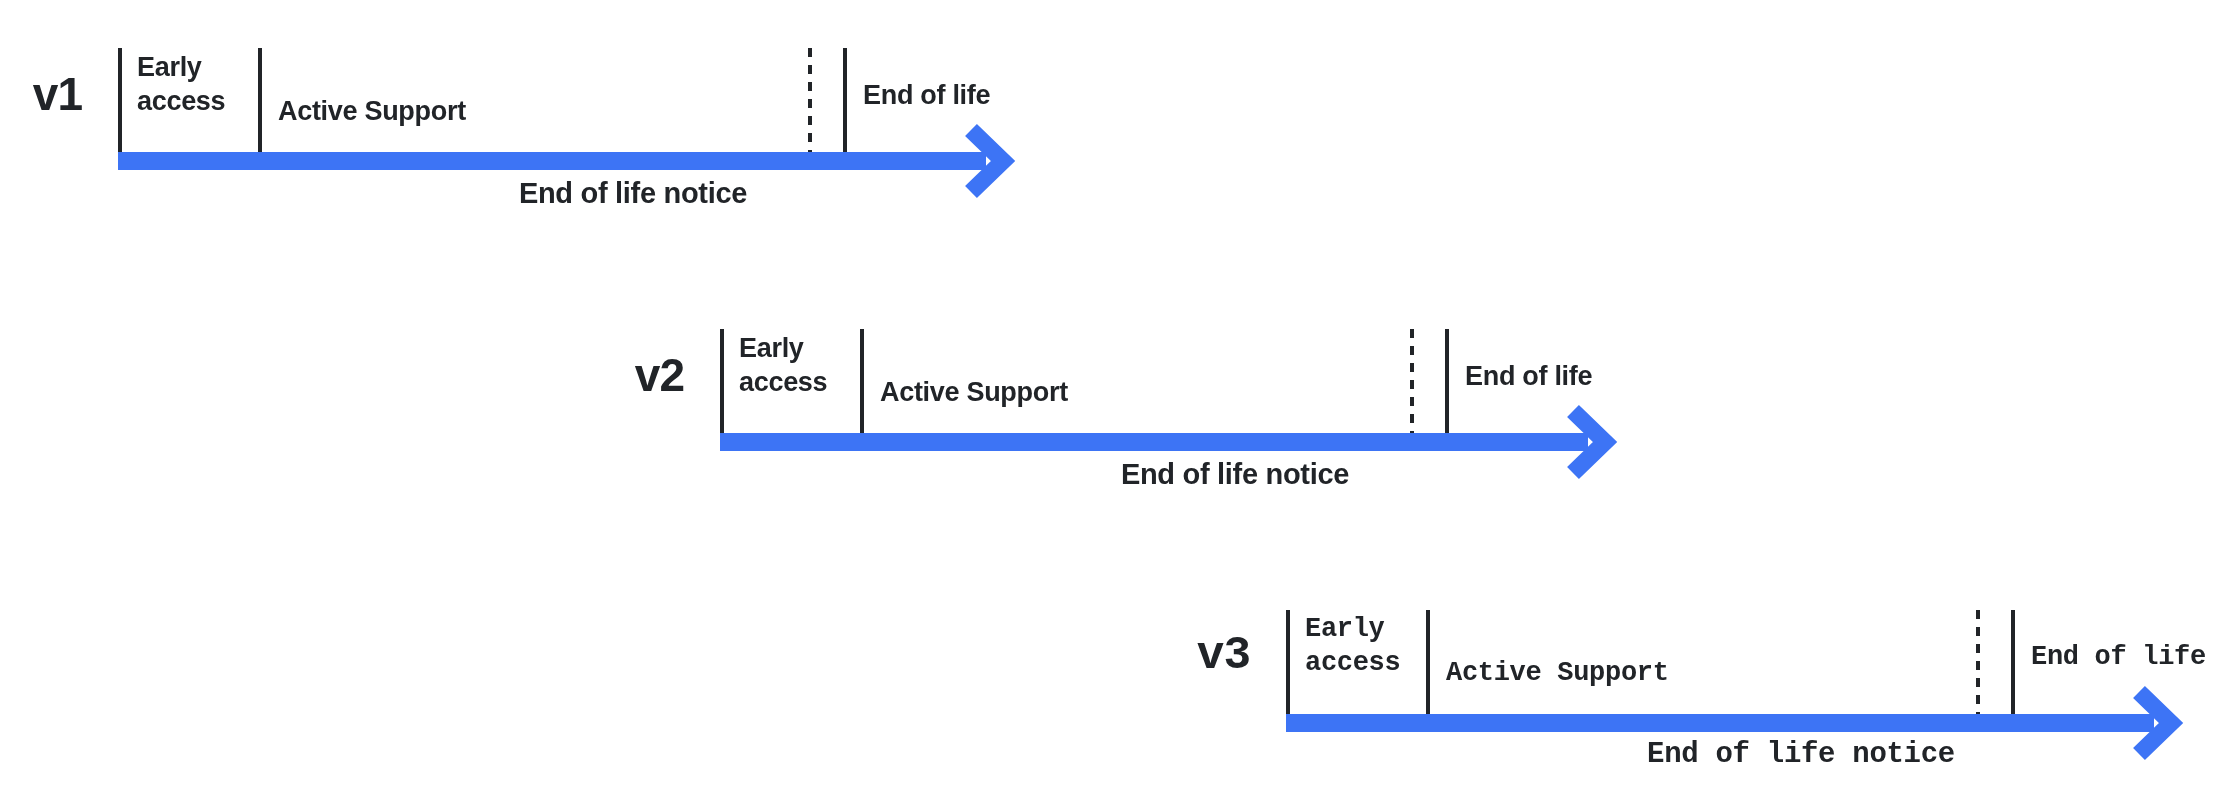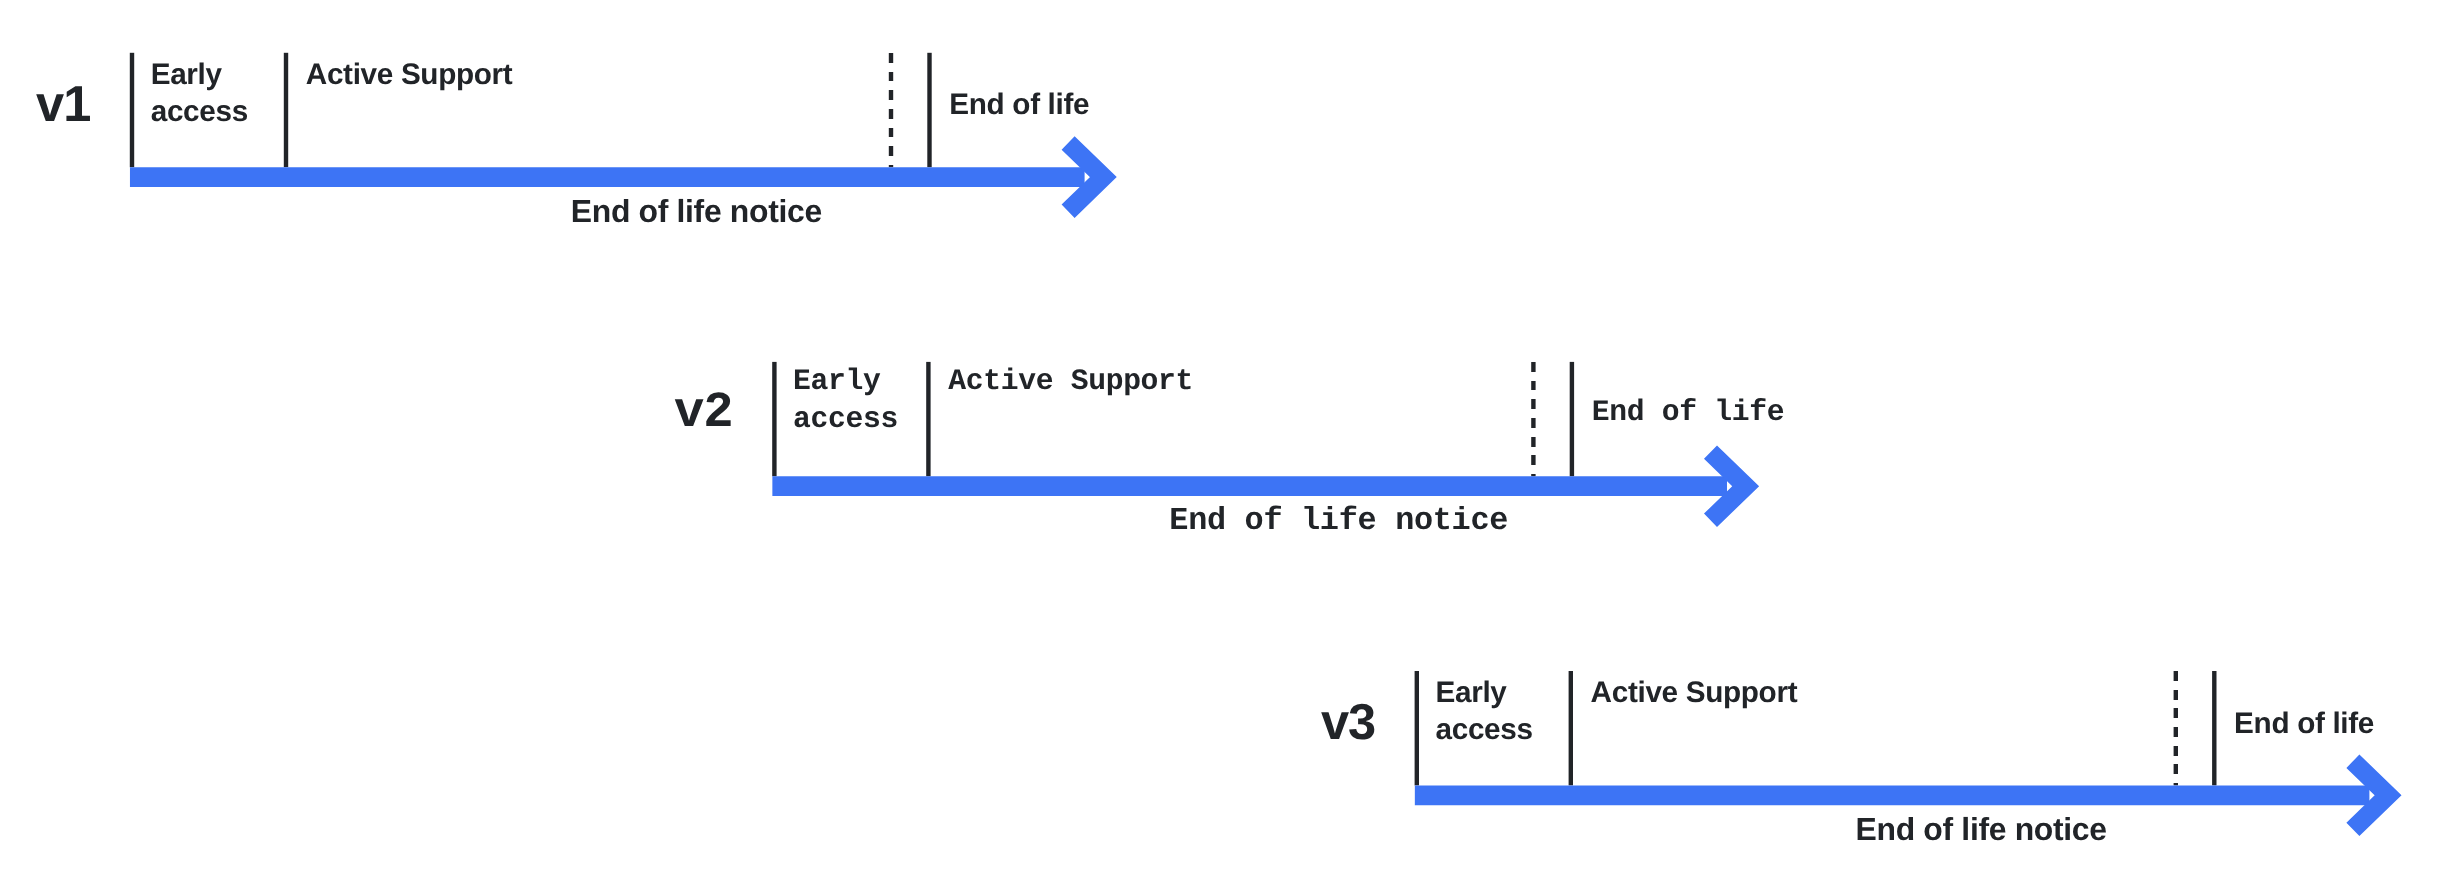--- a/index.html
+++ b/index.html
@@ -10,22 +10,22 @@
   html,body{margin:0;padding:0;background:var(--bg);}
   .canvas{
     position:relative;
     width:2228px;height:776px;
     background:var(--bg);
     font-family:"Liberation Sans", sans-serif;
     overflow:hidden;
   }
   .timeline{position:absolute;width:1020px;height:178px;}
   .timeline.t1{left:18px;top:38px;}
-  .timeline.t2{left:602px;top:319px;font-family:Liberation Mono, monospace;}
-  .timeline.t3{left:1186px;top:600px;}
+  .timeline.t2{left:620px;top:319px;}
+  .timeline.t3{left:1186px;top:600px;font-family:Liberation Mono, monospace;}
 
   .version{
     position:absolute;left:0;top:33px;width:64px;
     text-align:right;
     font-size:46px;font-weight:bold;line-height:46px;
     letter-spacing:-1px;color:var(--ink);
   }
   .tick{
     position:absolute;top:10px;width:4px;height:104px;
     background:var(--ink);
@@ -37,21 +37,21 @@
     position:absolute;left:790px;top:10px;width:4px;height:104px;
     background:repeating-linear-gradient(to bottom, var(--ink) 0 9px, transparent 9px 17px);
   }
   .phase{
     position:absolute;top:12px;
     font-size:27px;font-weight:bold;line-height:34px;
     letter-spacing:-0.3px;color:var(--ink);
     white-space:pre-line;
   }
   .phase-early{left:119px;width:135px;}
-  .phase-active{left:260px;white-space:nowrap;}
+  .phase-active{left:260px;white-space:nowrap;margin-top:44px;}
   .phase-eol{left:845px;white-space:nowrap;margin-top:28px;}
   .arrow-svg{position:absolute;left:100px;top:78px;width:920px;height:90px;}
   .arrow-line{stroke:var(--accent);stroke-width:18;fill:none;}
   .arrow-chevron{stroke:var(--accent);stroke-width:17;fill:none;stroke-linecap:butt;stroke-linejoin:miter;}
   .notice{
     position:absolute;left:455px;top:138px;width:320px;
     text-align:center;
     font-size:29px;font-weight:bold;line-height:34px;
     letter-spacing:-0.3px;color:var(--ink);
     white-space:nowrap;

